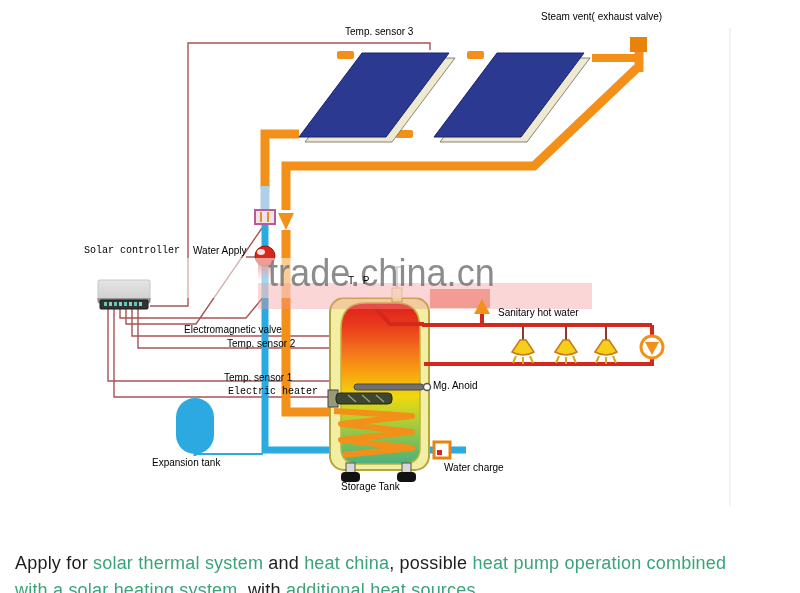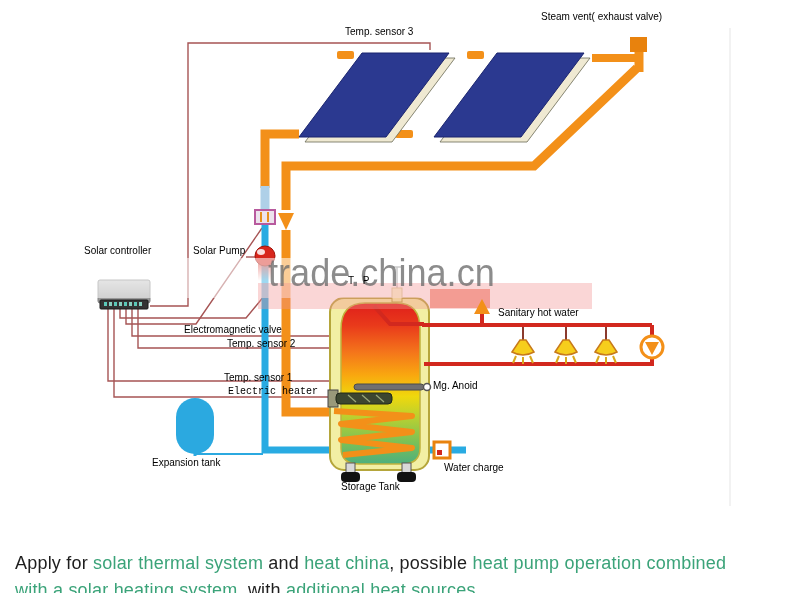--- a/index.html
+++ b/index.html
@@ -196,22 +196,22 @@
 
   <svg class="overlay-svg" width="800" height="510" viewBox="0 0 800 510">
     <line x1="482" y1="326" x2="482" y2="312" stroke="#D2281E" stroke-width="4"></line>
     <polygon points="474,314 490,314 482,299" fill="#F39019"></polygon>
   </svg>
 
   <div class="fold-line"></div>
 
   <div class="lbl" style="left:345px;top:25px;">Temp. sensor 3</div>
   <div class="lbl" style="left:541px;top:10px;">Steam vent( exhaust valve)</div>
-  <div class="lbl" style="left:84px;top:244px;">Solar controller</div>
-  <div class="lbl" style="left:193px;top:244px;">Solar Pump</div>
+  <div class="lbl" style="left:84px;top:244px;font-family:Liberation Mono, monospace;">Solar controller</div>
+  <div class="lbl" style="left:193px;top:244px;">Water Apply</div>
   <div class="lbl lbl-tp" style="left:348px;top:258px;">T P</div>
   <div class="lbl" style="left:184px;top:323px;">Electromagnetic valve</div>
   <div class="lbl" style="left:227px;top:337px;">Temp. sensor 2</div>
   <div class="lbl" style="left:224px;top:371px;">Temp. sensor 1</div>
   <div class="lbl" style="left:228px;top:385px;font-family:Liberation Mono, monospace;">Electric heater</div>
   <div class="lbl" style="left:498px;top:306px;">Sanitary hot water</div>
   <div class="lbl" style="left:433px;top:379px;">Mg. Anoid</div>
   <div class="lbl" style="left:152px;top:456px;">Expansion tank</div>
   <div class="lbl" style="left:434px;top:461px;margin-left:10px;">Water charge</div>
   <div class="lbl" style="left:341px;top:480px;">Storage Tank</div>

